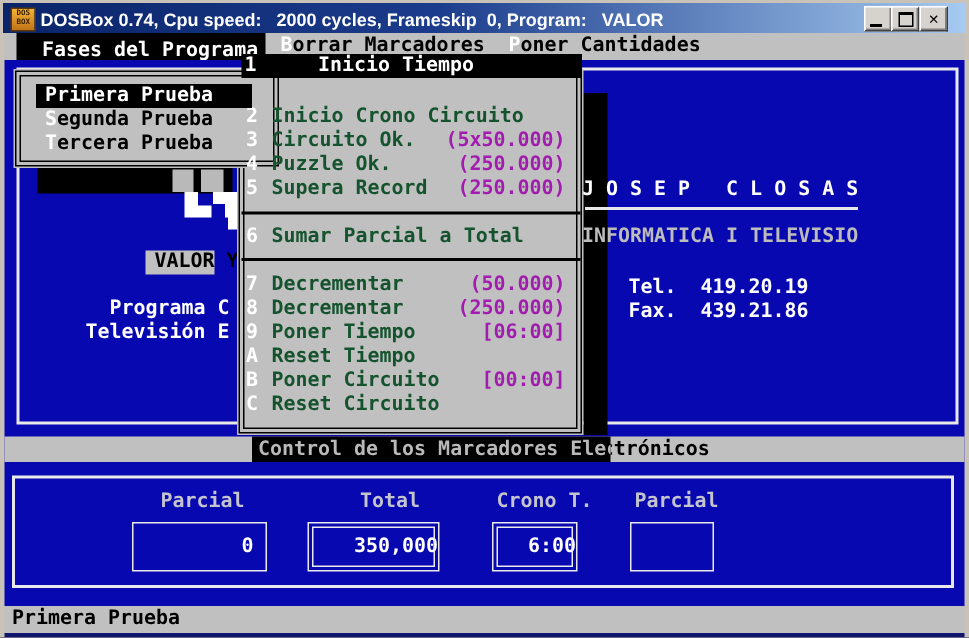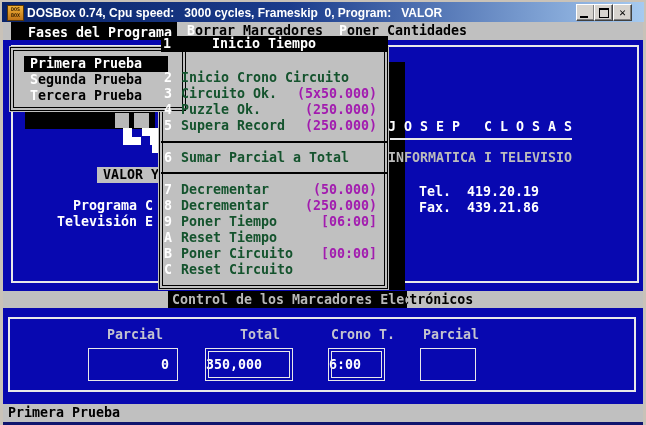--- a/index.html
+++ b/index.html
@@ -61,38 +61,38 @@
 
   
   .ctrlbar{position:absolute;left:3px;top:291px;width:640px;height:17px;background:#c0c0c0;}
   .ctrl-shadow{position:absolute;left:165px;top:0;width:239px;height:17px;background:#000;overflow:hidden;}
   .ctrl-shadow .dos{left:4px;top:1px;color:#b9b9b9;}
 
   
   .scorepanel{position:absolute;left:8px;top:317px;width:624px;height:71px;border:2px solid #e9e9e9;}
   .sb-label{position:absolute;top:327px;font:700 13.3px/16px "DejaVu Sans Mono",monospace;color:#c4c4cf;white-space:pre;}
   .sb-box{position:absolute;top:348px;height:33px;box-sizing:border-box;border:1px solid #e9e9e9;
-          display:flex;align-items:center;justify-content:flex-start;
+          display:flex;align-items:center;justify-content:flex-end;
           font:700 13.3px/16px "DejaVu Sans Mono",monospace;color:#fff;}
   .sb-box.dbl::before{content:"";position:absolute;inset:2px;border:1px solid #e9e9e9;pointer-events:none;}
   .sb-box.right{justify-content:flex-end;padding-right:8px;}
 
   .statusbar{position:absolute;left:3px;top:404px;width:640px;height:18px;background:#c0c0c0;}
   .frame-bottom{position:absolute;left:3px;top:422px;width:640px;height:3px;background:#10156e;}
 
   .logo-frag{position:absolute;}
 </style>
 </head>
 <body>
 
 <div id="root">
 
   <div class="titlebar">
     <div class="appicon">DOS BOX</div>
-    <div class="apptitle">DOSBox 0.74, Cpu speed:   3000 cycles, Frameskip  0, Program:   VALOR</div>
+    <div class="apptitle">DOSBox 0.74, Cpu speed:   2000 cycles, Frameskip  0, Program:   VALOR</div>
   </div>
   <div class="winbtn" style="left:576px;">
     <span class="min-glyph"></span>
   </div>
   <div class="winbtn" style="left:594px;">
     <span class="max-glyph"></span>
   </div>
   <div class="winbtn" style="left:613px;">
     <span class="close-glyph">✕</span>
   </div>
@@ -120,21 +120,21 @@
   <div class="dos" style="left:419px;top:200px;color:#fff;">Fax.  439.21.86</div>
 
   <div class="logo-frag" style="left:115px;top:113px;width:14px;height:15px;background:#b9b9b9;"></div>
   <div class="logo-frag" style="left:134px;top:113px;width:15px;height:15px;background:#b9b9b9;"></div>
   <div class="logo-frag" style="left:123px;top:128px;width:9px;height:17px;background:#fff;"></div>
   <div class="logo-frag" style="left:132px;top:137px;width:9px;height:8px;background:#fff;"></div>
   <div class="logo-frag" style="left:142px;top:128px;width:9px;height:8px;background:#fff;"></div>
   <div class="logo-frag" style="left:150px;top:128px;width:8px;height:17px;background:#fff;"></div>
   <div class="logo-frag" style="left:152px;top:144px;width:8px;height:9px;background:#fff;"></div>
 
-  <div class="abs" style="left:97px;top:167px;width:61px;height:16px;background:#c0c0c0;">
+  <div class="abs" style="left:97px;top:167px;width:46px;height:16px;background:#c0c0c0;">
     <span class="dos" style="left:6px;top:0;">VALOR Y</span>
   </div>
   <div class="dos" style="left:73px;top:198px;color:#fff;">Programa C</div>
   <div class="dos" style="left:57px;top:214px;color:#fff;">Televisión E</div>
 
   <div class="dosbox2" style="left:158px;top:46px;width:231px;height:244px;"></div>
 
   <div class="panel-row sel" style="top:36px;gap:32px;"><span class="key">1</span><span class="lbl">Inicio Tiempo</span><span class="val"></span></div>
   <div class="panel-row" style="top:70px;"><span class="key">2</span><span class="lbl">Inicio Crono Circuito</span><span class="val"></span></div>
   <div class="panel-row" style="top:86px;"><span class="key">3</span><span class="lbl">Circuito Ok.</span><span class="val">(5x50.000)</span></div>

